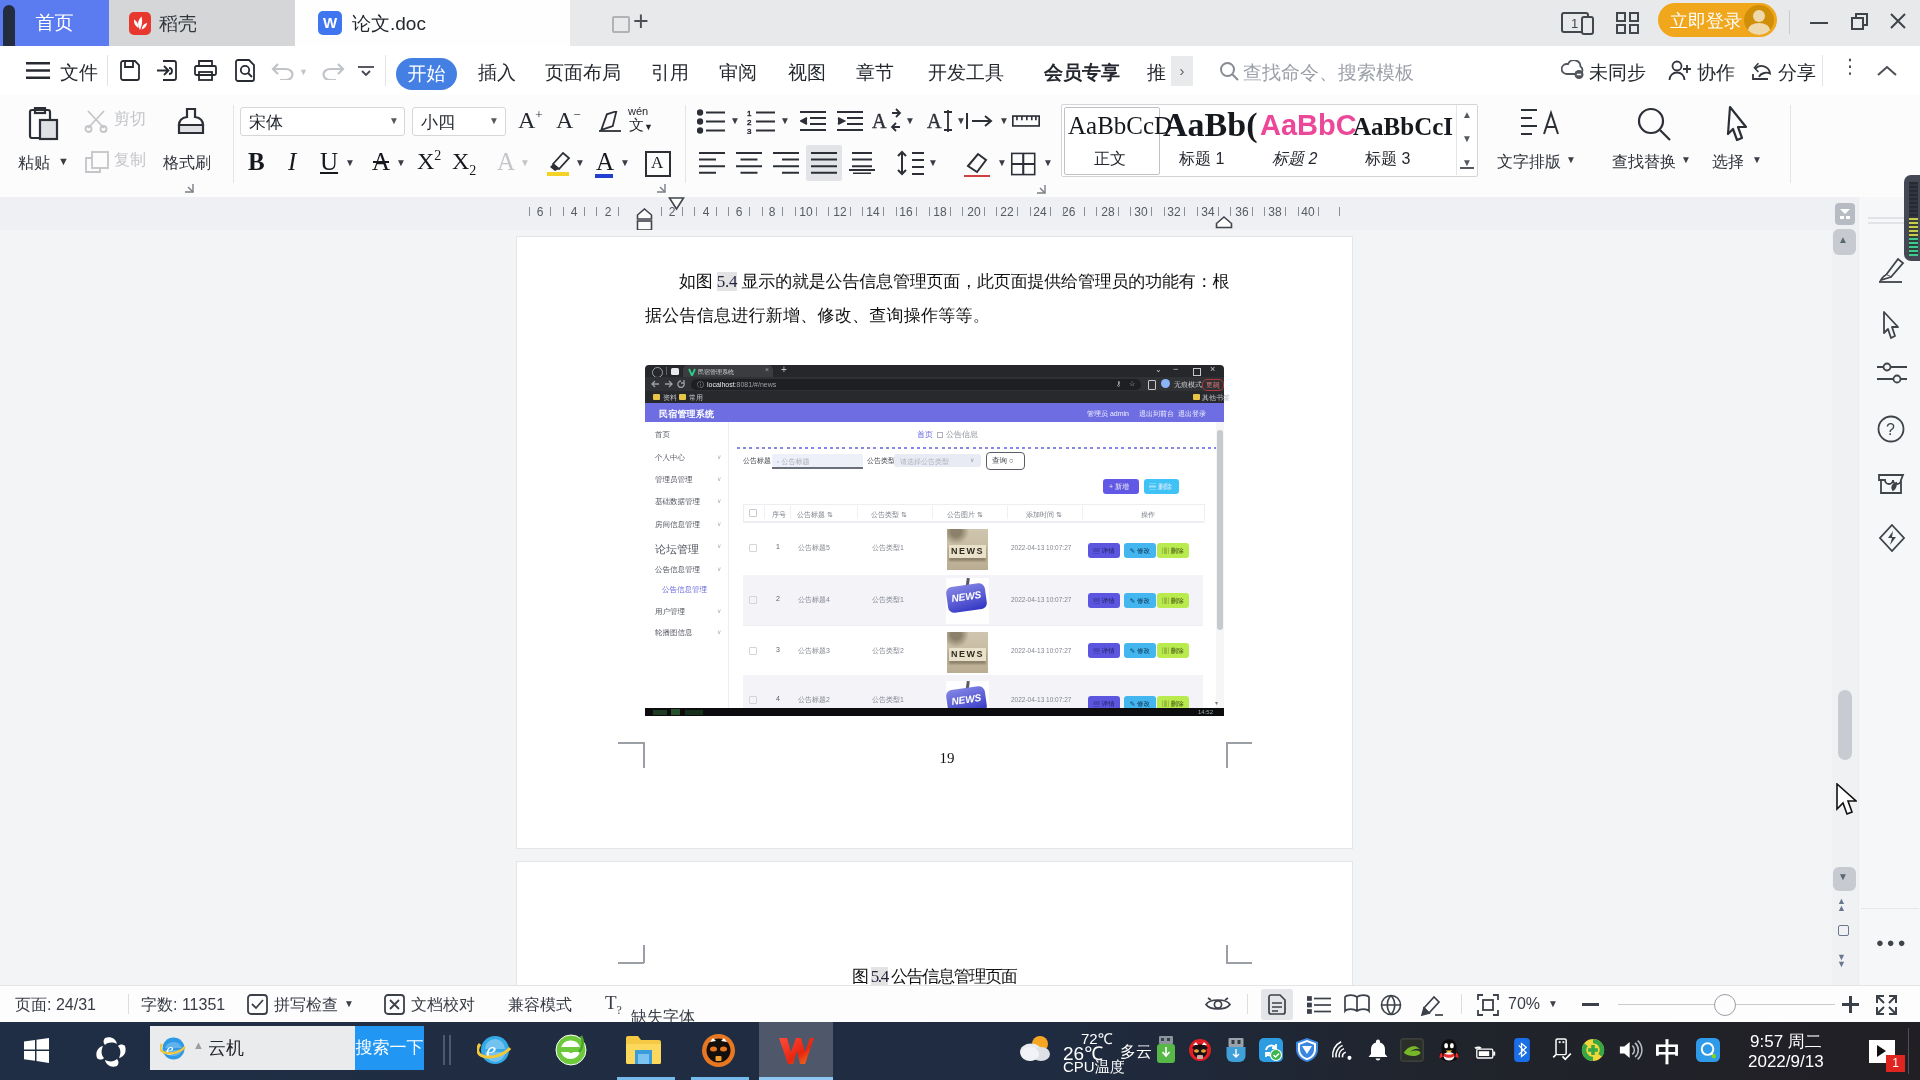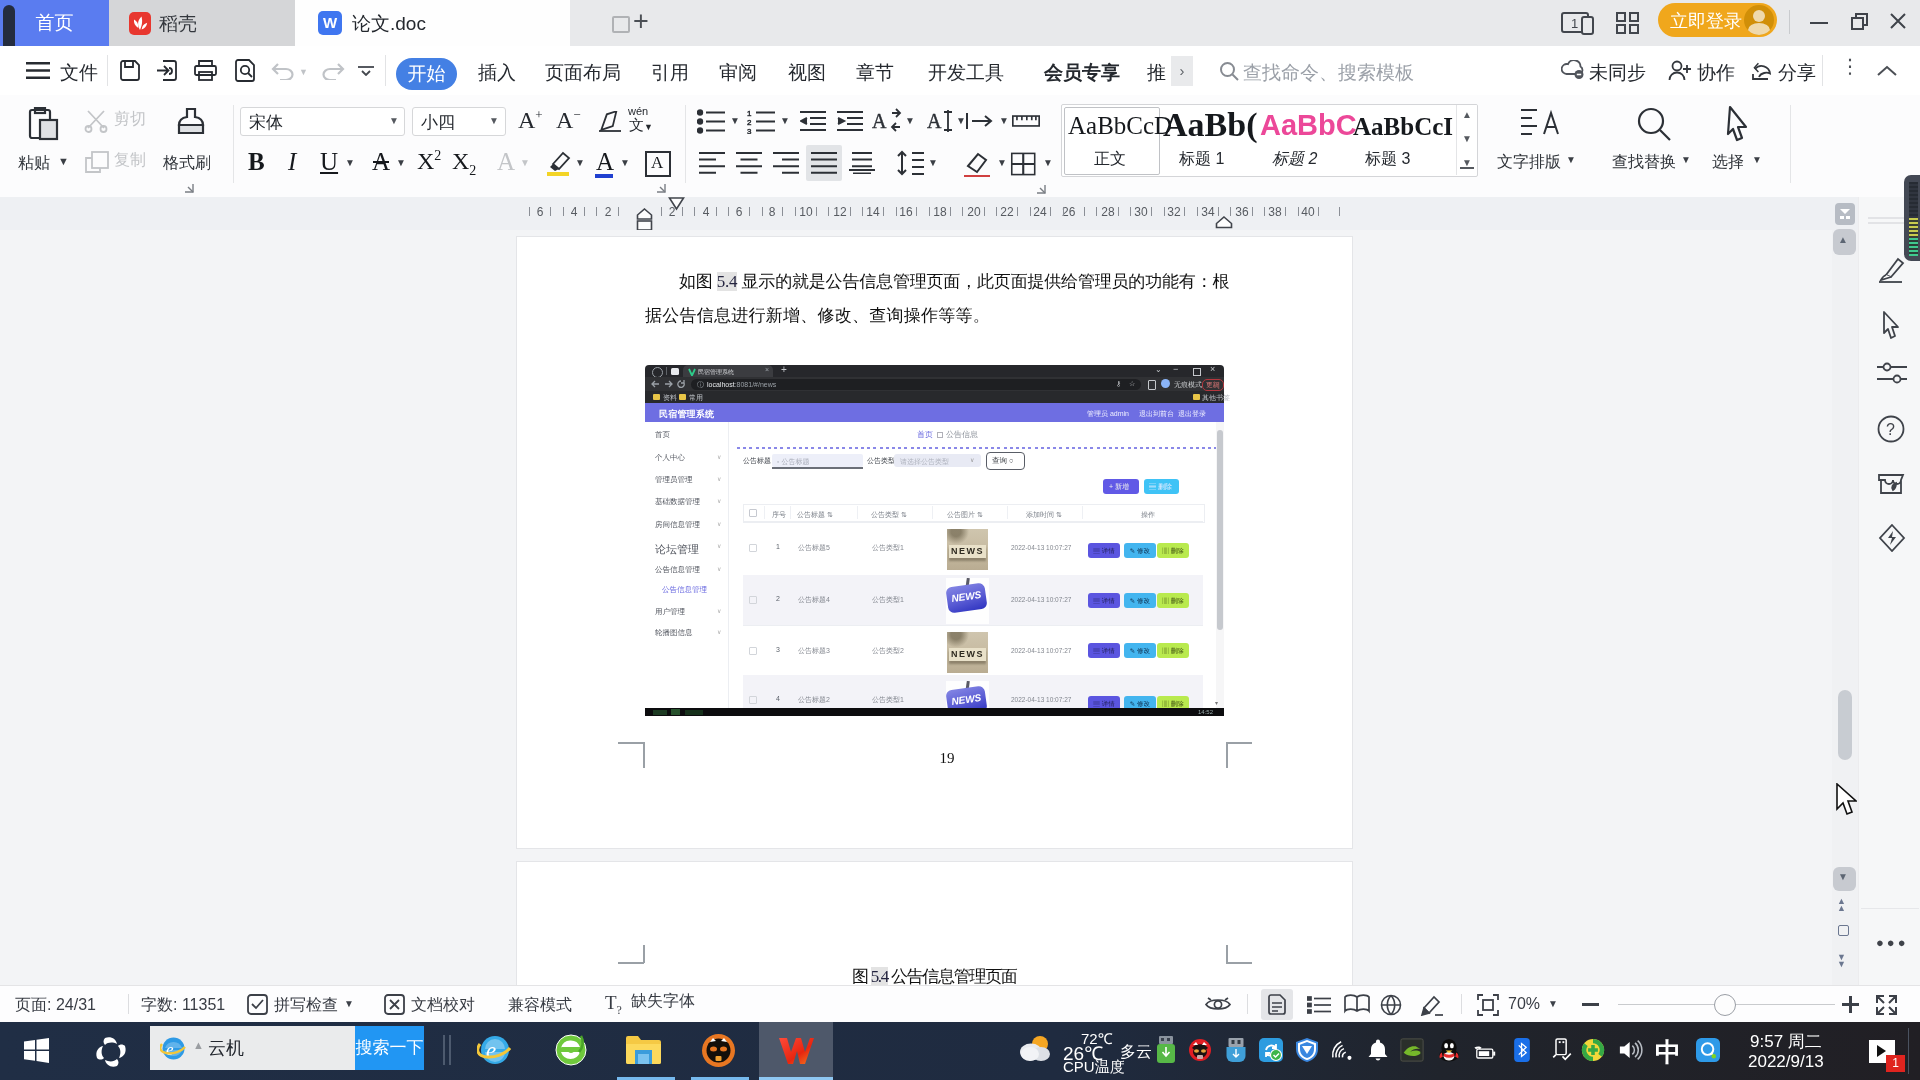--- a/index.html
+++ b/index.html
@@ -785,21 +785,21 @@
     <span class="abs" style="left:344px;top:12px;font-size:10px;color:#3c4048;">▼</span>
   <svg class="abs" style="left:384px;top:8px;" width="21" height="21" viewBox="0 0 21 21">
       <g fill="none" stroke="#3c4048" stroke-width="1.8">
         <rect x="1" y="1" width="19" height="19" rx="3"></rect>
         <path d="M6 6 l9 9 M15 6 l-9 9"></path>
       </g>
     </svg>
   <span class="abs" style="left:411px;top:9px;">文档校对</span>
   <span class="abs" style="left:508px;top:9px;">兼容模式</span>
   <span class="abs" style="left:605px;top:6px;font-size:19px;font-family:'Liberation Serif',serif;">T<sub style="font-size:12px;">?</sub></span>
-  <span class="abs" style="left:631px;top:5px;">缺失字体</span>
+  <span class="abs" style="left:631px;top:21px;">缺失字体</span>
   <svg class="abs" style="left:1204px;top:9px;" width="28" height="19" viewBox="0 0 28 19">
       <g fill="none" stroke="#3c4048" stroke-width="1.7">
         <path d="M2 9.5 C6 3.5 22 3.5 26 9.5 C22 15.5 6 15.5 2 9.5 Z"></path>
         <circle cx="14" cy="9.5" r="3.6"></circle>
         <path d="M4 3 l3 2 M24 3 l-3 2"></path>
       </g>
     </svg>
   <div class="abs" style="left:1247px;top:8px;width:1px;height:20px;background:#dcdde0;"></div>
   <div class="abs" style="left:1261px;top:3px;width:32px;height:31px;background:#e4e5e8;border-radius:3px;"></div>
   <svg class="abs" style="left:1268px;top:8px;" width="18" height="21" viewBox="0 0 18 21">

